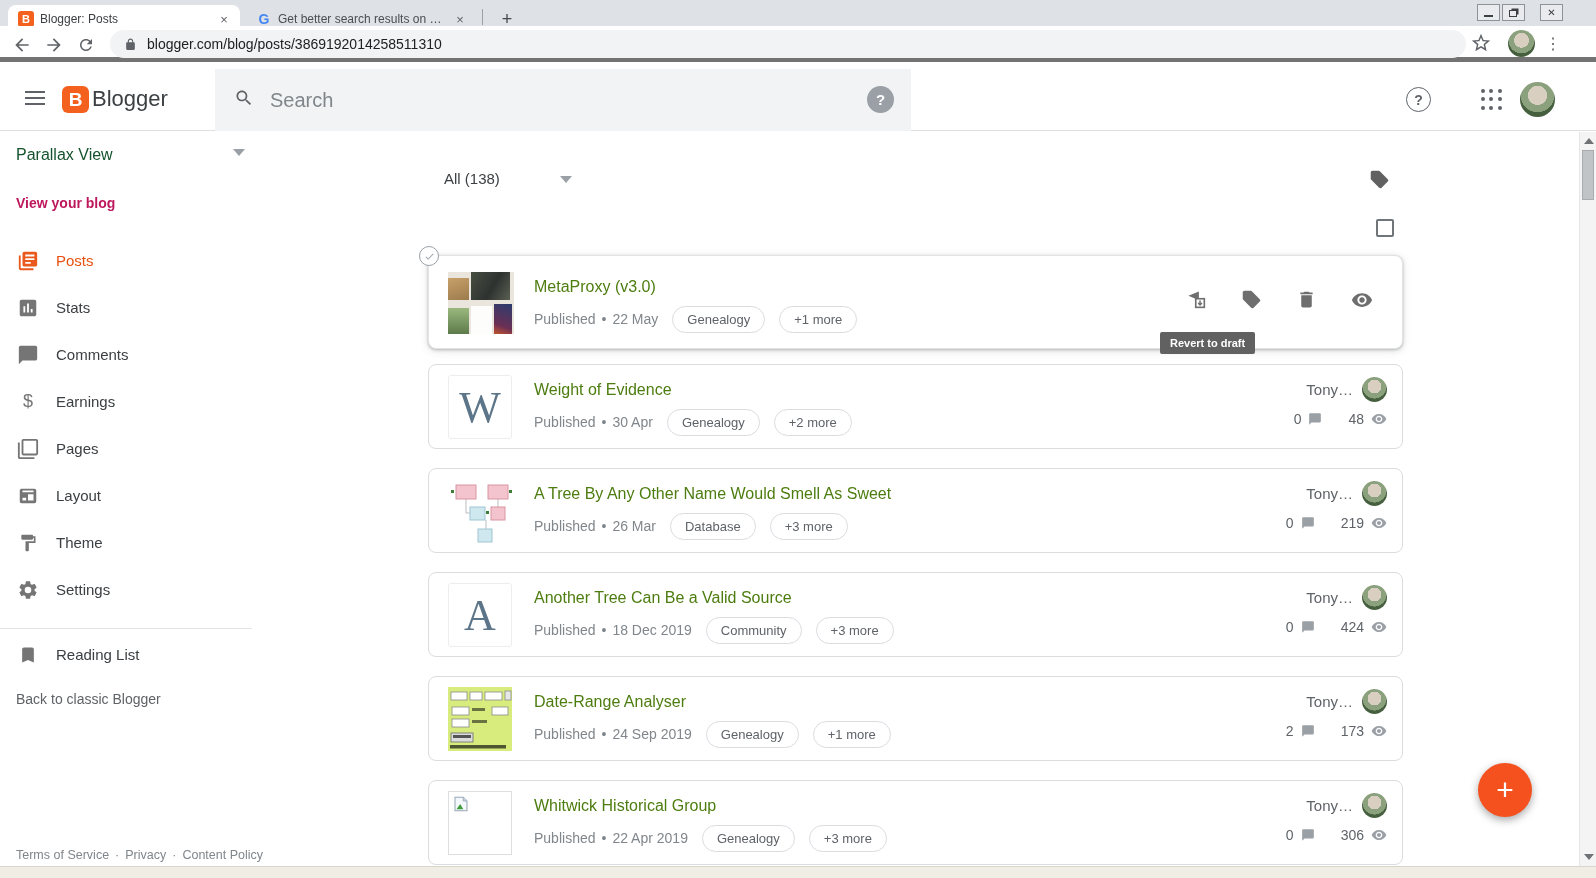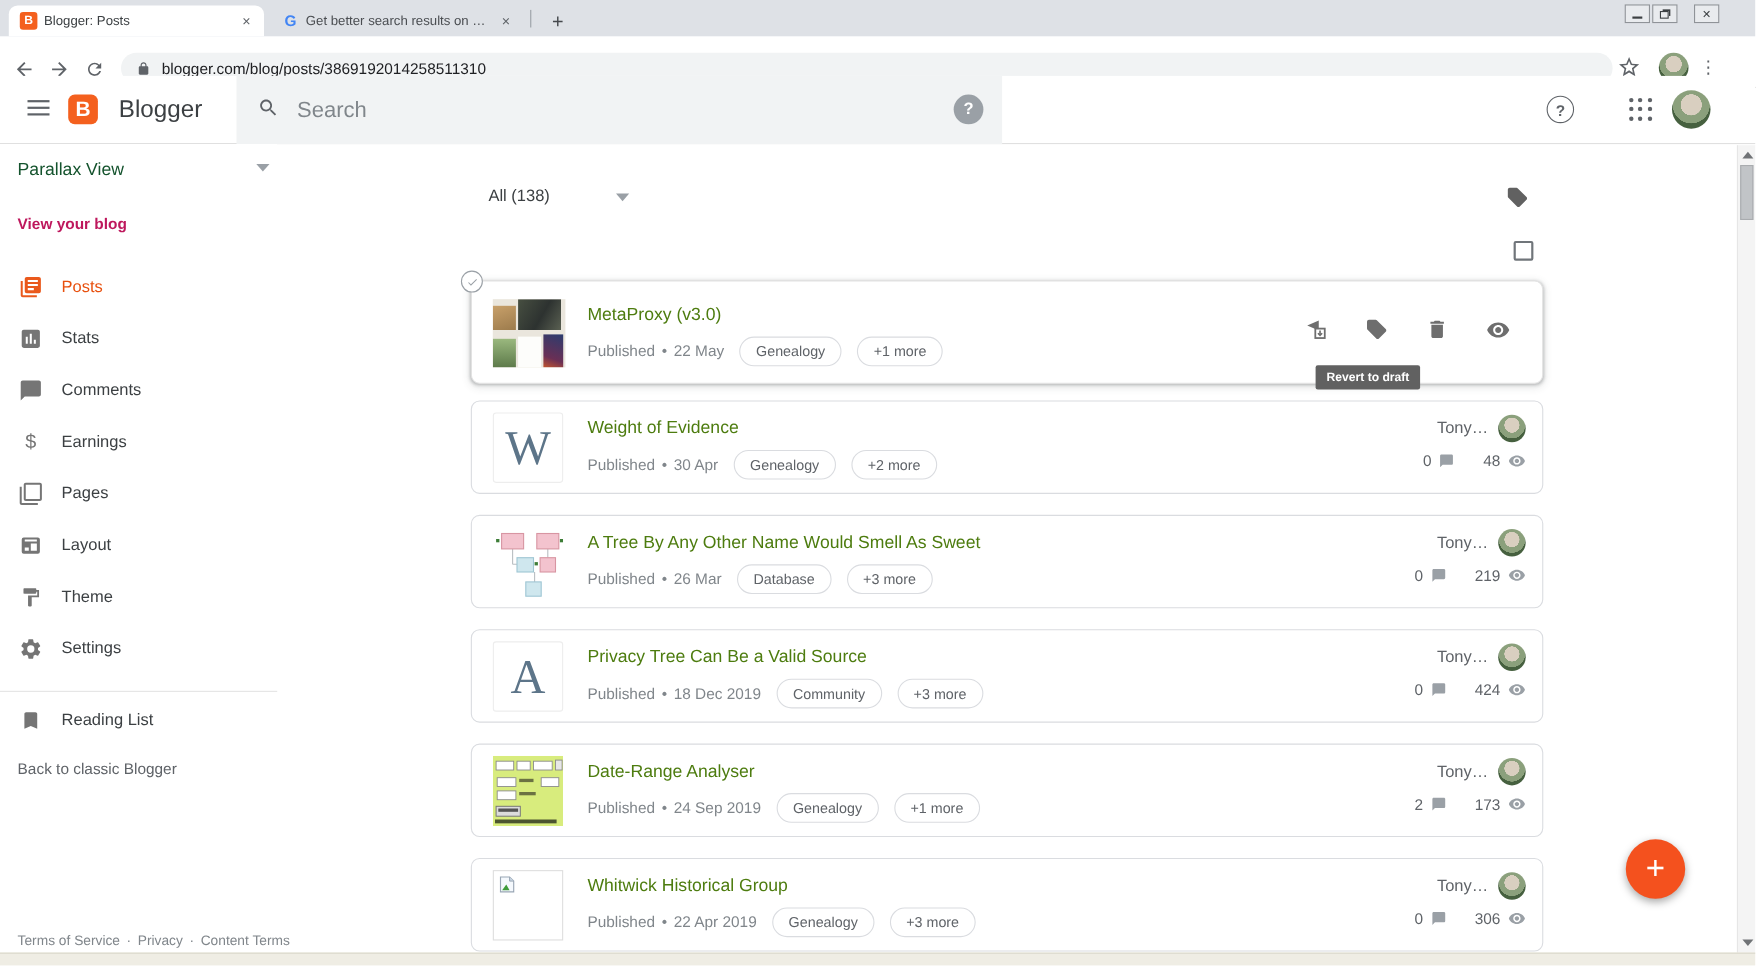--- a/index.html
+++ b/index.html
@@ -15,35 +15,35 @@
   .favicon-b { width:16px; height:16px; background:#f4601e; border-radius:3px; color:#fff; font-weight:bold; font-size:11px; display:flex; align-items:center; justify-content:center; flex:none; }
   .favicon-g { width:16px; height:16px; border-radius:50%; color:#4285f4; font-weight:bold; font-size:14px; display:flex; align-items:center; justify-content:center; flex:none; }
   .tab-close { width:16px; height:16px; font-size:13px; color:#5f6368; display:flex; align-items:center; justify-content:center; border-radius:50%; flex:none; cursor:default; }
   .tab-sep { position:absolute; left:482px; top:9px; width:1px; height:16px; background:#9aa0a6; }
   .newtab { position:absolute; left:494px; top:6px; width:26px; height:26px; font-size:18px; color:#45484d; display:flex; align-items:center; justify-content:center; }
   .winctl { position:absolute; top:4px; width:23px; height:17px; border:1px solid #8f9398; background:#e9ebee; color:#3c4043; display:flex; align-items:center; justify-content:center; font-size:10px; }
   .wc-min { left:1477px; } .wc-res { left:1502px; } .wc-close { left:1540px; }
   .wc-min i { display:block; width:9px; height:0; border-bottom:2px solid #3c4043; margin-top:7px; }
   .wc-res i { display:block; width:8px; height:7px; border:1.5px solid #3c4043; box-shadow:2px -2px 0 -0.5px #3c4043; margin:2px 0 0 -2px; }
 
-  .urlbar { position:absolute; left:0; top:44px; width:1596px; height:36px; background:#fff; border-bottom:1px solid #737373; }
+  .urlbar { position:absolute; left:0; top:26px; width:1596px; height:36px; background:#fff; border-bottom:5px solid #737373; }
   .navbtn { position:absolute; top:7px; width:24px; height:24px; color:#5f6368; display:flex; align-items:center; justify-content:center; }
   .url-pill { position:absolute; left:110px; top:4px; width:1356px; height:28px; background:#f1f3f4; border-radius:14px; display:flex; align-items:center; padding:0 14px; }
   .url-text { font-size:14px; color:#202124; margin-left:10px; }
   .star { position:absolute; left:1470px; top:6px; width:24px; height:24px; color:#5f6368; }
   .mini-avatar { position:absolute; left:1508px; top:4px; width:27px; height:27px; border-radius:50%;
     background:radial-gradient(circle at 50% 38%, #d9cfc0 0 34%, #8ba07c 35% 60%, #46603f 61%); }
   .kebab { position:absolute; left:1541px; top:5px; width:24px; height:24px; color:#5f6368; font-size:16px; display:flex; align-items:center; justify-content:center; letter-spacing:0; }
 
   
   .appheader { position:absolute; left:0; top:69px; width:1596px; height:62px; background:#fff; border-bottom:1px solid #e0e0e0; }
   .hamburger { position:absolute; left:22px; top:19px; width:26px; height:24px; padding-top:3px; }
   .hamburger i { display:block; width:20px; height:2px; background:#5f6368; margin:0 auto 4px; }
   .logo { position:absolute; left:62px; top:17px; width:27px; height:27px; background:#f4601e; border-radius:6px; color:#fff; font-weight:bold; font-size:19px; display:flex; align-items:center; justify-content:center; }
-  .wordmark { position:absolute; left:108px; top:17px; font-size:22px; font-weight:500; color:#3c4043; }
+  .wordmark { position:absolute; left:92px; top:17px; font-size:22px; font-weight:500; color:#3c4043; }
   .searchbar { position:absolute; left:215px; top:0; width:696px; height:62px; background:#f1f3f4; display:flex; align-items:center; }
   .searchbar .sicon { margin-left:19px; color:#5f6368; }
   .searchbar input { border:0; outline:0; background:transparent; font-size:20px; color:#3c4043; margin-left:16px; width:520px; font-family:"Liberation Sans", sans-serif; }
   .searchbar input::placeholder { color:#80868b; }
   .help-fill { position:absolute; right:17px; top:17px; width:27px; height:27px; background:#9aa0a6; border-radius:50%; color:#fff; font-size:15px; font-weight:bold; display:flex; align-items:center; justify-content:center; }
   .help-outline { position:absolute; left:1406px; top:18px; width:25px; height:25px; border:1.8px solid #5f6368; border-radius:50%; color:#5f6368; font-size:14px; font-weight:bold; display:flex; align-items:center; justify-content:center; }
   .appsgrid { position:absolute; left:1481px; top:20px; width:22px; height:22px; display:grid; grid-template-columns:repeat(3,1fr); gap:3px; }
   .appsgrid i { width:4px; height:4px; border-radius:50%; background:#5f6368; }
   .big-avatar { position:absolute; left:1520px; top:13px; width:35px; height:35px; border-radius:50%;
     background:radial-gradient(circle at 50% 38%, #d9cfc0 0 34%, #8ba07c 35% 60%, #46603f 61%); }
@@ -87,21 +87,21 @@
   .chip { border:1px solid #dadce0; border-radius:15px; padding:5px 14px; font-size:13px; color:#5f6368; margin-left:14px; background:#fff; white-space:nowrap; }
   .rightcol { position:absolute; right:15px; top:12px; }
   .author-line { display:flex; align-items:center; justify-content:flex-end; gap:9px; font-size:15px; color:#5f6368; }
   .post-avatar { width:25px; height:25px; border-radius:50%;
     background:radial-gradient(circle at 50% 38%, #d9cfc0 0 34%, #8ba07c 35% 60%, #46603f 61%); }
   .stats-line { margin-top:9px; display:flex; align-items:center; justify-content:flex-end; gap:26px; font-size:14px; color:#5f6368; }
   .stat { display:flex; align-items:center; gap:7px; }
   .stat .sicon2 { color:#9aa0a6; display:flex; }
   .actions { position:absolute; right:30px; top:33px; display:flex; gap:34px; color:#6e6e6e; }
   .actions .abtn { width:21px; height:21px; }
-  .tooltip { position:absolute; left:731px; top:76px; background:#616161; color:#fff; font-size:11px; font-weight:bold; padding:5px 10px; border-radius:2px; white-space:nowrap; z-index:5;margin-left:36px; }
+  .tooltip { position:absolute; left:731px; top:76px; background:#616161; color:#fff; font-size:11px; font-weight:bold; padding:5px 10px; border-radius:2px; white-space:nowrap; z-index:5; }
   .checkcircle { position:absolute; left:-10px; top:-10px; width:20px; height:20px; border:1.5px solid #9aa0a6; border-radius:50%; background:#fff; color:#9aa0a6; display:flex; align-items:center; justify-content:center; z-index:4; }
 
   
   .collage { background:#eae6dd; position:relative; }
   .collage i { position:absolute; display:block; }
   .tree-svg, .form-svg, .broken-svg { display:block; }
 
   
   .fab { position:absolute; left:1478px; top:763px; width:54px; height:54px; border-radius:50%; background:#f4511e;
     box-shadow:0 3px 8px rgba(0,0,0,.35); color:#fff; font-size:30px; font-weight:300; display:flex; align-items:center; justify-content:center; }
@@ -277,21 +277,21 @@
         <span class="nicon">
           <svg width="20" height="20" viewBox="0 0 24 24" fill="currentColor">
               <path d="M17 3H7c-1.1 0-2 .9-2 2v16l7-3 7 3V5c0-1.1-.9-2-2-2z"></path>
             </svg>
         </span>
         <span>Reading List</span>
       </div>
     </div>
     <div class="backclassic">Back to classic Blogger</div>
     <div class="side-footer">
-      <span>Terms of Service</span><span class="sep">·</span><span>Privacy</span><span class="sep">·</span><span>Content Terms</span>
+      <span>Terms of Service</span><span class="sep">·</span><span>Privacy</span><span class="sep">·</span><span>Content Policy</span>
     </div>
   </div>
 
   <div class="filter">All (138)</div>
   <div class="filter-caret"></div>
   <div class="toolbar-tag">
     <svg width="21" height="21" viewBox="0 0 24 24" fill="currentColor">
         <path d="M21.41 11.58l-9-9C12.05 2.22 11.55 2 11 2H4c-1.1 0-2 .9-2 2v7c0 .55.22 1.05.59 1.42l9 9c.36.36.86.58 1.41.58.55 0 1.05-.22 1.41-.59l7-7c.37-.36.59-.86.59-1.41 0-.55-.23-1.06-.59-1.42z"></path>
       </svg>
   </div>
@@ -430,21 +430,21 @@
                   <path d="M12 4.5C7 4.5 2.73 7.61 1 12c1.73 4.39 6 7.5 11 7.5s9.27-3.11 11-7.5c-1.73-4.39-6-7.5-11-7.5zM12 17c-2.76 0-5-2.24-5-5s2.24-5 5-5 5 2.24 5 5-2.24 5-5 5zm0-8c-1.66 0-3 1.34-3 3s1.34 3 3 3 3-1.34 3-3-1.34-3-3-3z"></path>
                 </svg>
               </span>
             </span>
         </div>
       </div>
     </div>
 
     <div class="card">
       <div class="thumb letterbox">A</div>
-      <div class="ptitle">Privacy Tree Can Be a Valid Source</div>
+      <div class="ptitle">Another Tree Can Be a Valid Source</div>
       <div class="pmeta">
         <span>Published</span>
         <span class="dot">•</span>
         <span>18 Dec 2019</span>
         <span class="chip">Community</span>
         <span class="chip">+3 more</span>
       </div>
       <div class="rightcol">
         <div class="author-line">
             <span>Tony…</span>

